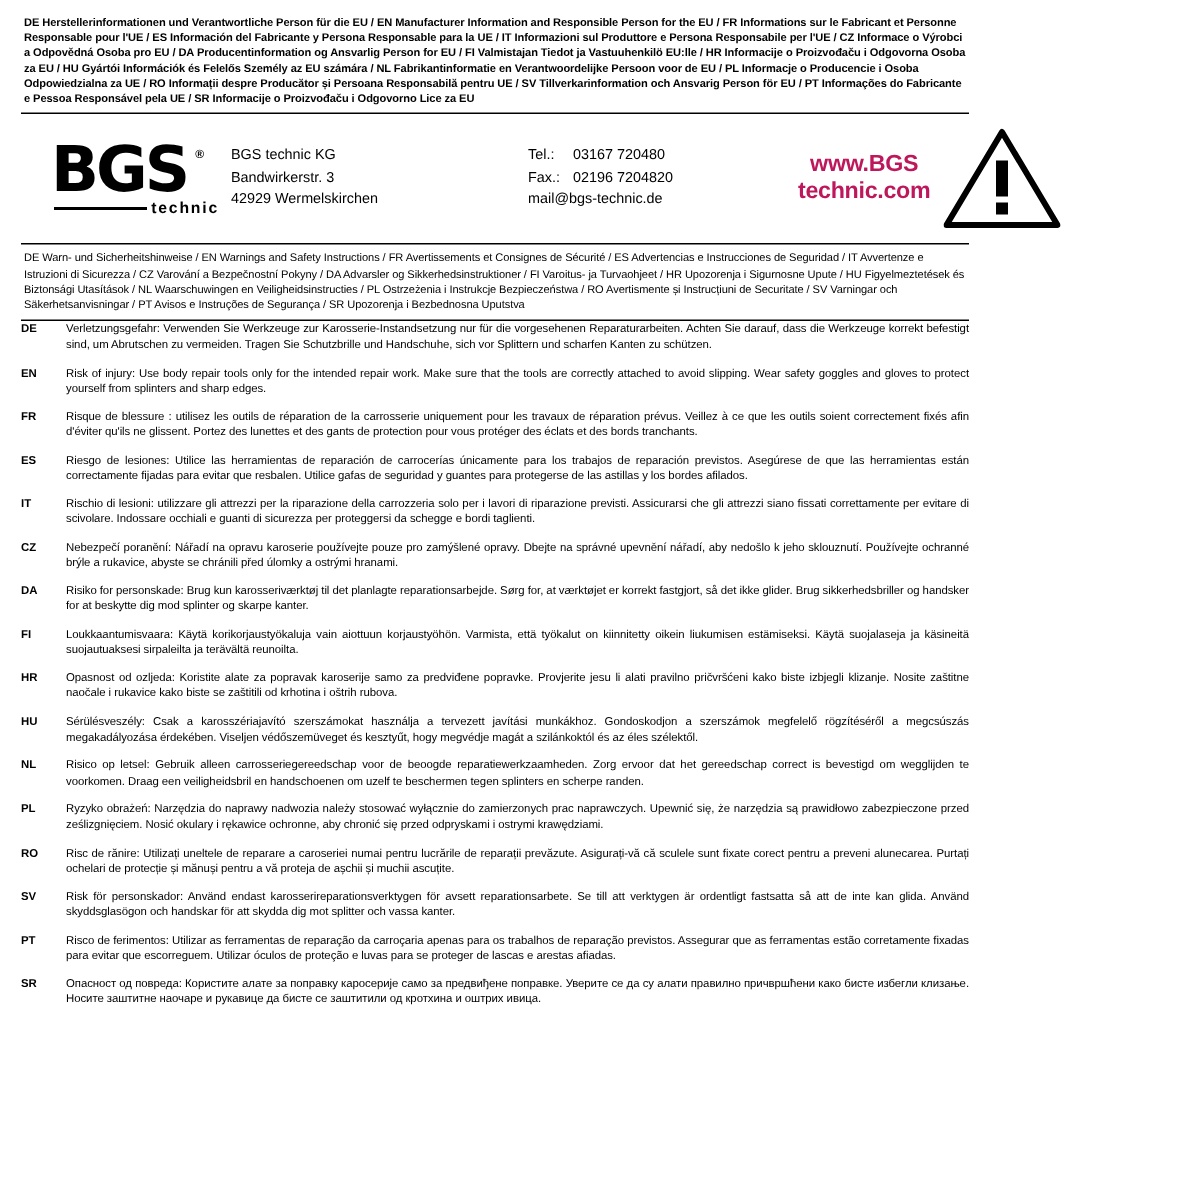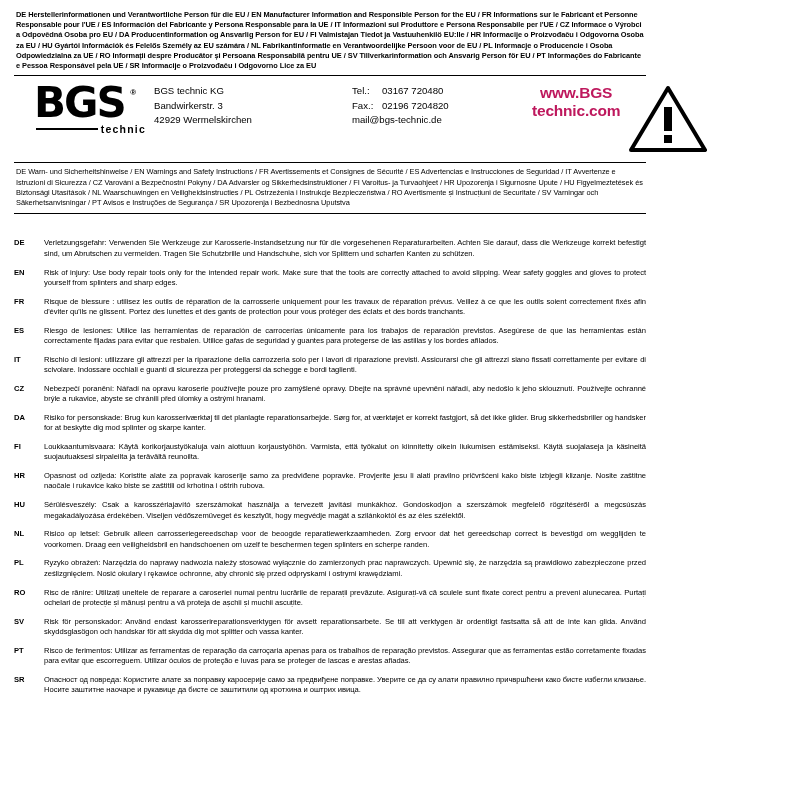--- a/index.html
+++ b/index.html
@@ -34,20 +34,21 @@
 
   .rule {
     border: 0;
     border-top: 1.2px solid #000;
     margin: 0;
   }
 
   
   .company {
     display: flex;
+    align-items: center;
     padding: 8px 4px 8px 4px;
     min-height: 70px;
   }
   .logo {
     width: 128px;
     flex: 0 0 128px;
     padding-left: 16px;
     box-sizing: border-box;
   }
   .logo-text {
@@ -112,21 +113,21 @@
     line-height: 10.3px;
     font-weight: normal;
     padding: 4px 2px 5px 2px;
     letter-spacing: -0.05px;
   }
 
   
   table.langs {
     width: 100%;
     border-collapse: collapse;
-    margin-top: 24px;
+    margin-top: 0;
   }
   table.langs td {
     vertical-align: top;
     padding: 0 0 8.5px 0;
   }
   td.code {
     width: 30px;
     font-size: 7.6px;
     font-weight: bold;
     padding-left: 4px;

